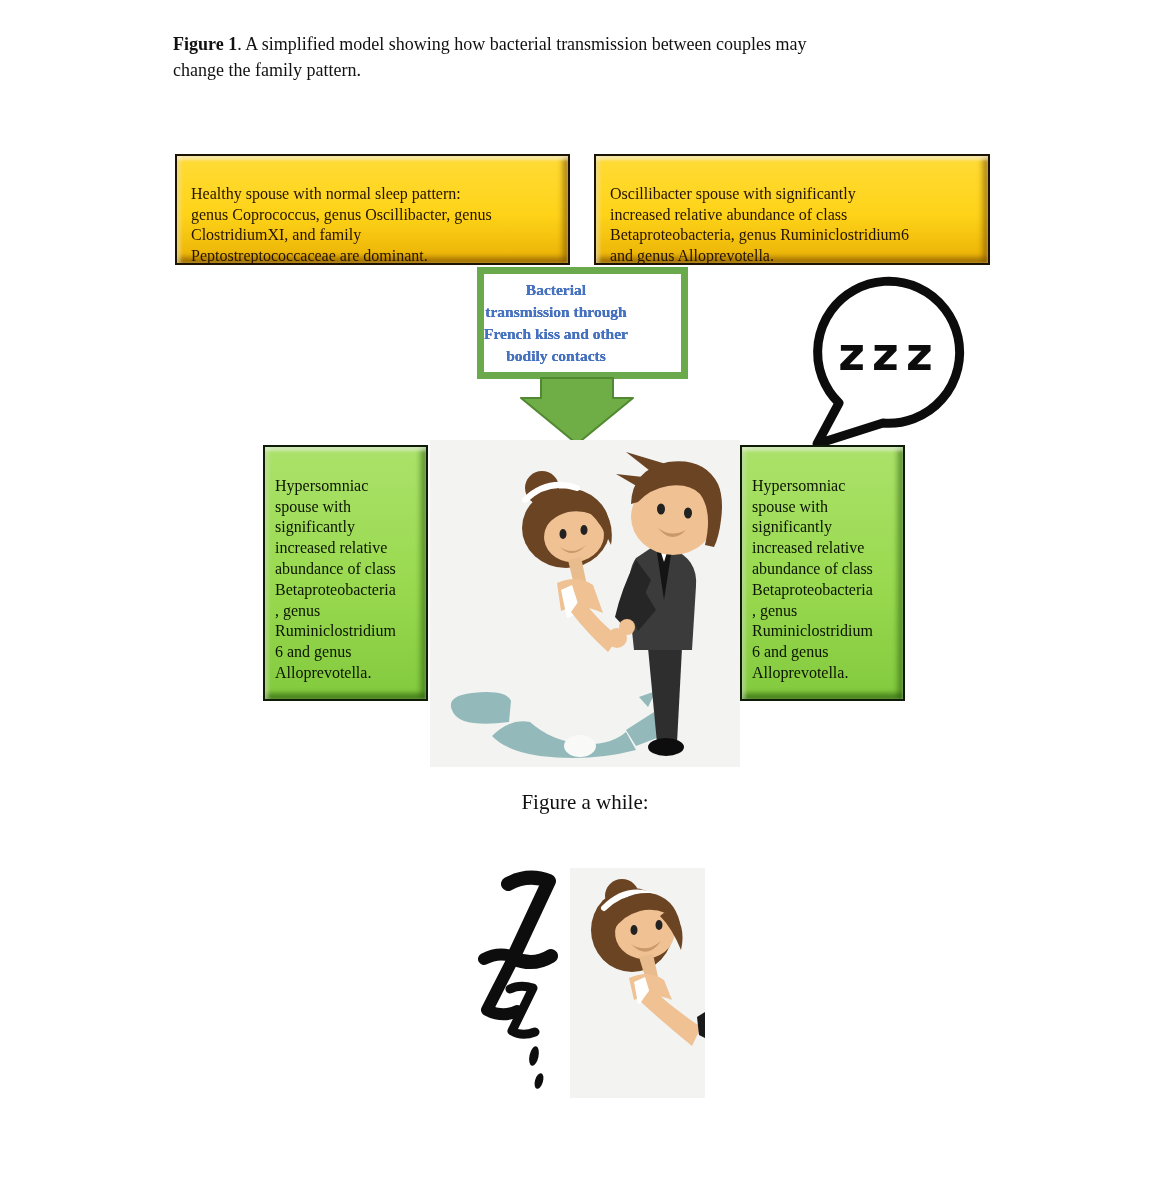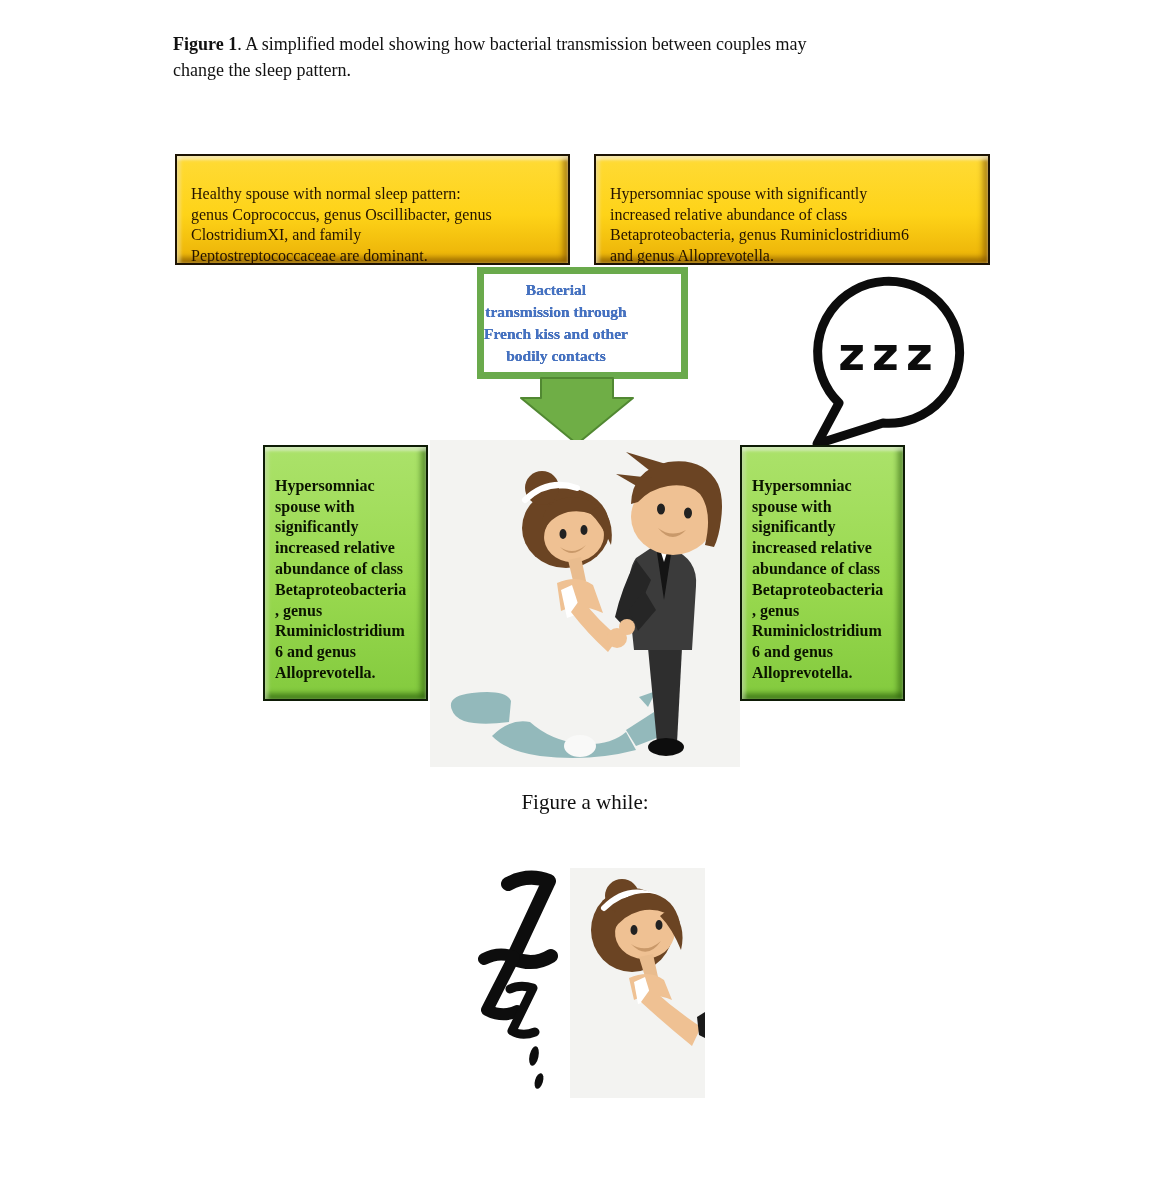--- a/index.html
+++ b/index.html
@@ -22,21 +22,20 @@
   .yellow{
     background:linear-gradient(180deg,#ffdb36 0%,#fed318 55%,#eab006 100%);
     box-shadow:inset 0 4px 3px rgba(255,255,255,.55), inset 4px 0 3px rgba(255,249,200,.4),
                inset 0 -6px 5px rgba(118,74,0,.55), inset -6px 0 5px rgba(118,74,0,.45);
   }
   .green3d{
     background:linear-gradient(180deg,#abe26a 0%,#99d94f 55%,#83ca3e 100%);
     border-color:#0e1c06;color:#0b1400;
     box-shadow:inset 0 4px 3px rgba(255,255,255,.5), inset 4px 0 3px rgba(240,255,220,.35),
                inset 0 -6px 5px rgba(25,75,0,.5), inset -6px 0 5px rgba(25,75,0,.4);
-    font-weight:bold;
   }
   .yellow-left {left:175px;top:154px;width:395px;height:111px;}
   .yellow-right{left:594px;top:154px;width:396px;height:111px;}
   .green-left {left:263px;top:445px;width:165px;height:256px;font-size:16px;padding:8px 6px 6px 10px;}
   .green-right{left:740px;top:445px;width:165px;height:256px;font-size:16px;padding:8px 6px 6px 10px;}
 
   
   .transmission{
     left:477px;top:267px;width:211px;height:112px;
     background:#ffffff;border:7px solid #6aaa4c;
@@ -52,31 +51,31 @@
 
   svg{display:block;}
 </style>
 </head>
 <body>
 
 <div class="page">
 
   <div class="abs caption">
     <b>Figure 1</b><span>. A simplified model showing how bacterial transmission between couples may</span><br>
-    <span>change the sleep pattern.</span>
+    <span>change the family pattern.</span>
   </div>
 
   <div class="abs box3d yellow yellow-left">
     <span>Healthy spouse with normal sleep pattern:
 genus Coprococcus, genus Oscillibacter, genus
 ClostridiumXI, and family
 Peptostreptococcaceae are dominant.</span>
   </div>
   <div class="abs box3d yellow yellow-right">
-    <span>Hypersomniac spouse with significantly
+    <span>Oscillibacter spouse with significantly
 increased relative abundance of class
 Betaproteobacteria, genus Ruminiclostridium6
 and genus Alloprevotella.</span>
   </div>
 
   <div class="abs transmission">
     <div class="txt">Bacterial
 transmission through
 French kiss and other
 bodily contacts</div>

